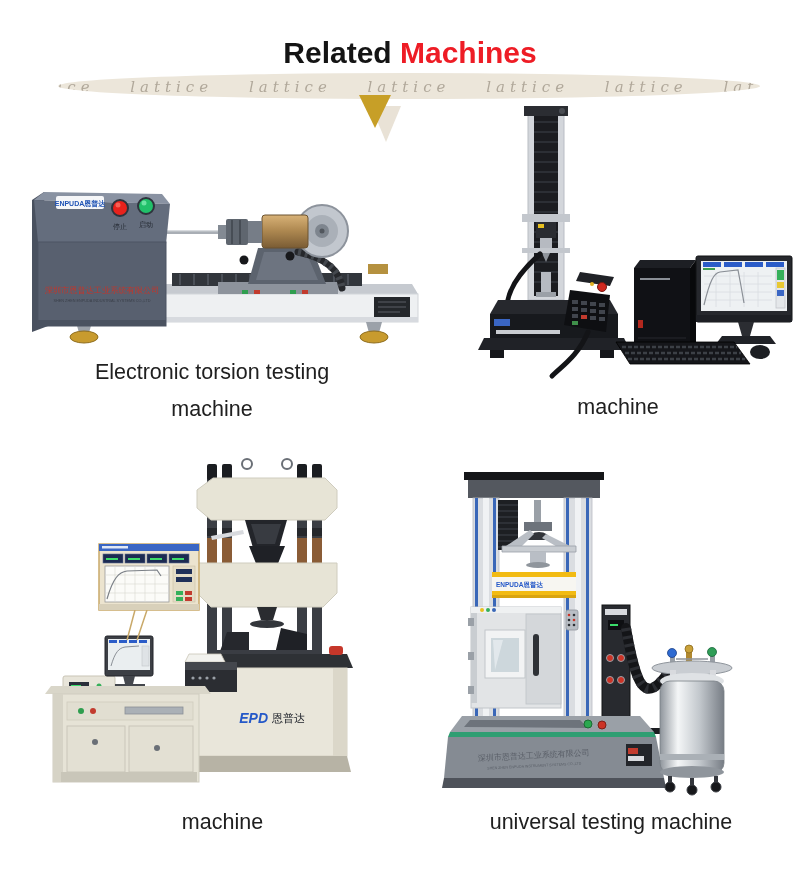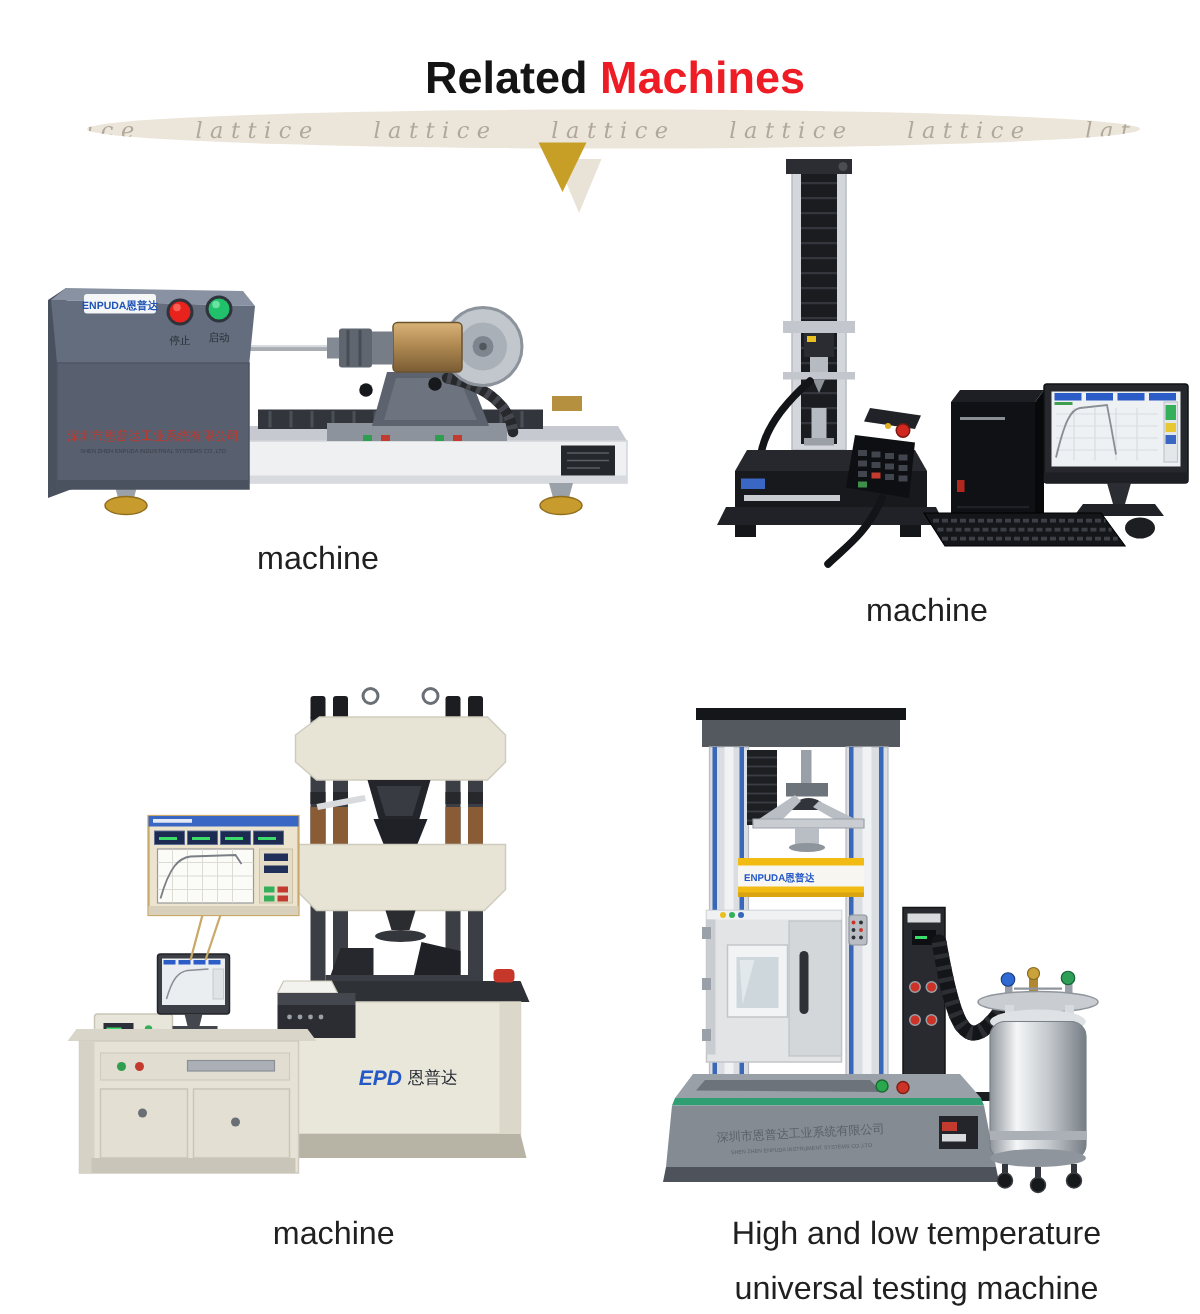--- a/index.html
+++ b/index.html
@@ -137,20 +137,21 @@
       <circle cx="96" cy="69" r="2.5" fill="#ff7a6e" opacity="0.7"></circle>
       <circle cx="124" cy="70" r="8" fill="#21c06a" stroke="#2e333c" stroke-width="2"></circle>
       <circle cx="122" cy="67" r="2.5" fill="#8af2bb" opacity="0.7"></circle>
       <text x="98" y="93" font-size="7" fill="#252a33" text-anchor="middle">停止</text>
       <text x="124" y="91" font-size="7" fill="#252a33" text-anchor="middle">启动</text>
       <text x="80" y="157" font-size="8.2" fill="#c3362b" text-anchor="middle">深圳市恩普达工业系统有限公司</text>
       <text x="80" y="166" font-size="3.8" fill="#3a3f49" text-anchor="middle">SHEN ZHEN ENPUDA INDUSTRIAL SYSTEMS CO.,LTD</text>
     </g>
   </svg>
   <figcaption class="caption">
+    <div>Electronic torsion testing</div>
     <div>machine</div>
   </figcaption>
 </figure>
 
 <figure class="card card2">
   <svg viewBox="0 0 360 285" width="360" height="285">
     <g>
       <rect x="90" y="6" width="36" height="190" fill="#d3d6db" stroke="#b9bdc4" stroke-width="1"></rect>
       <rect x="96" y="10" width="24" height="182" fill="#1b1c20"></rect>
       <g stroke="#33363c" stroke-width="1.5">
@@ -528,16 +529,15 @@
         <rect x="238" y="316" width="4" height="8" fill="#33363c"></rect>
           <circle cx="240" cy="327" r="5" fill="#17181b" stroke="#3a3d43" stroke-width="1"></circle>
         <rect x="260" y="318" width="4" height="8" fill="#33363c"></rect>
           <circle cx="262" cy="330" r="5" fill="#17181b" stroke="#3a3d43" stroke-width="1"></circle>
         <rect x="284" y="316" width="4" height="8" fill="#33363c"></rect>
           <circle cx="286" cy="327" r="5" fill="#17181b" stroke="#3a3d43" stroke-width="1"></circle>
       </g>
     </g>
   </svg>
   <figcaption class="caption">
-    <div>High and low temperature</div>
     <div>universal testing machine</div>
   </figcaption>
 </figure>
 
 </body></html>

